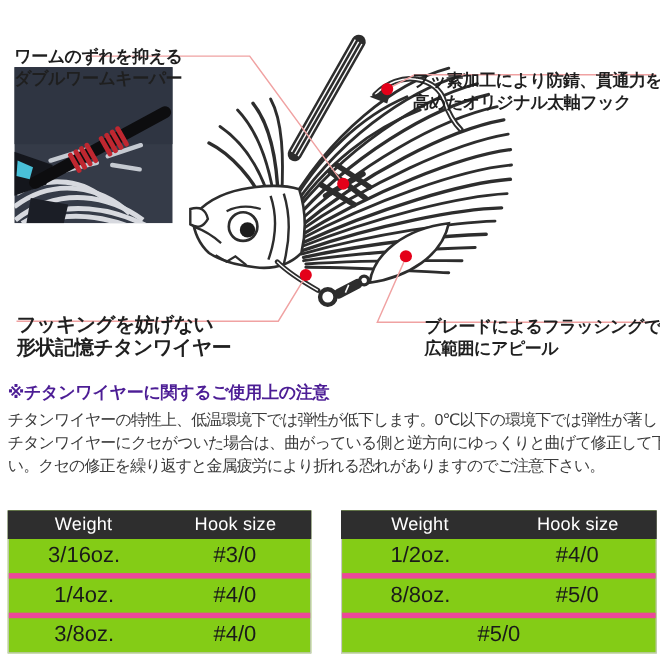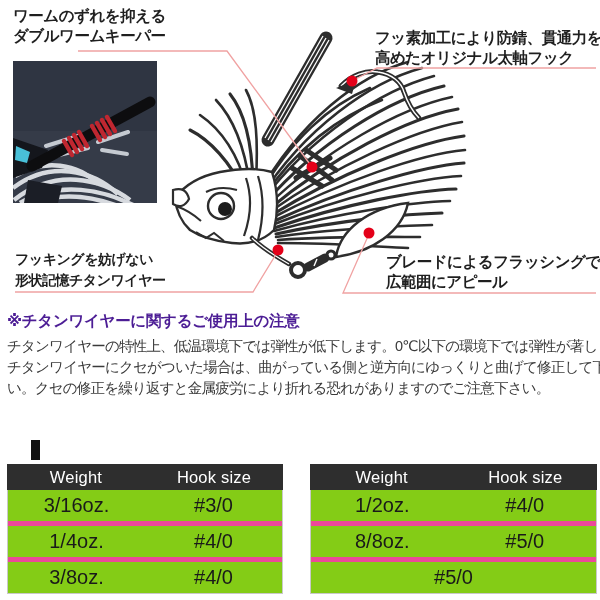--- a/index.html
+++ b/index.html
@@ -1,20 +1,20 @@
 <!DOCTYPE html>
 <html><head>
 <meta charset="utf-8">
 <style>
   html,body{margin:0;padding:0;}
   body{
     width:600px;height:600px;background:#ffffff;position:relative;overflow:hidden;
     font-family:"Liberation Sans","DejaVu Sans",sans-serif;color:#222;
   }
-  .abs{position:absolute;}
+  .abs{position:absolute;margin-top:36px;}
   .callout{
     font-weight:bold;font-size:15.5px;line-height:20px;letter-spacing:-0.5px;
     color:#1f1f1f;white-space:nowrap;
   }
   .callout div{white-space:nowrap;}
   #art{position:absolute;left:0;top:0;}
   .note-heading{
     left:7px;top:311px;font-size:15.5px;font-weight:bold;letter-spacing:-0.3px;color:#4c1d95;
   }
   .note-body{
@@ -184,21 +184,21 @@
 <div class="abs callout" style="left:13px;top:6px;">
   <div>ワームのずれを抑える</div>
   <div>ダブルワームキーパー</div>
 </div>
 
 <div class="abs callout" style="left:375px;top:28px;">
   <div>フッ素加工により防錆、貫通力を</div>
   <div>高めたオリジナル太軸フック</div>
 </div>
 
-<div class="abs callout" style="left:15px;top:249px;font-size:14px;line-height:21px;">
+<div class="abs callout" style="left:15px;top:249px;font-size:18px;line-height:21px;">
   <div>フッキングを妨げない</div>
   <div>形状記憶チタンワイヤー</div>
 </div>
 
 <div class="abs callout" style="left:386px;top:252px;">
   <div>ブレードによるフラッシングで</div>
   <div>広範囲にアピール</div>
 </div>
 
 <div class="abs note-heading">※チタンワイヤーに関するご使用上の注意</div>

